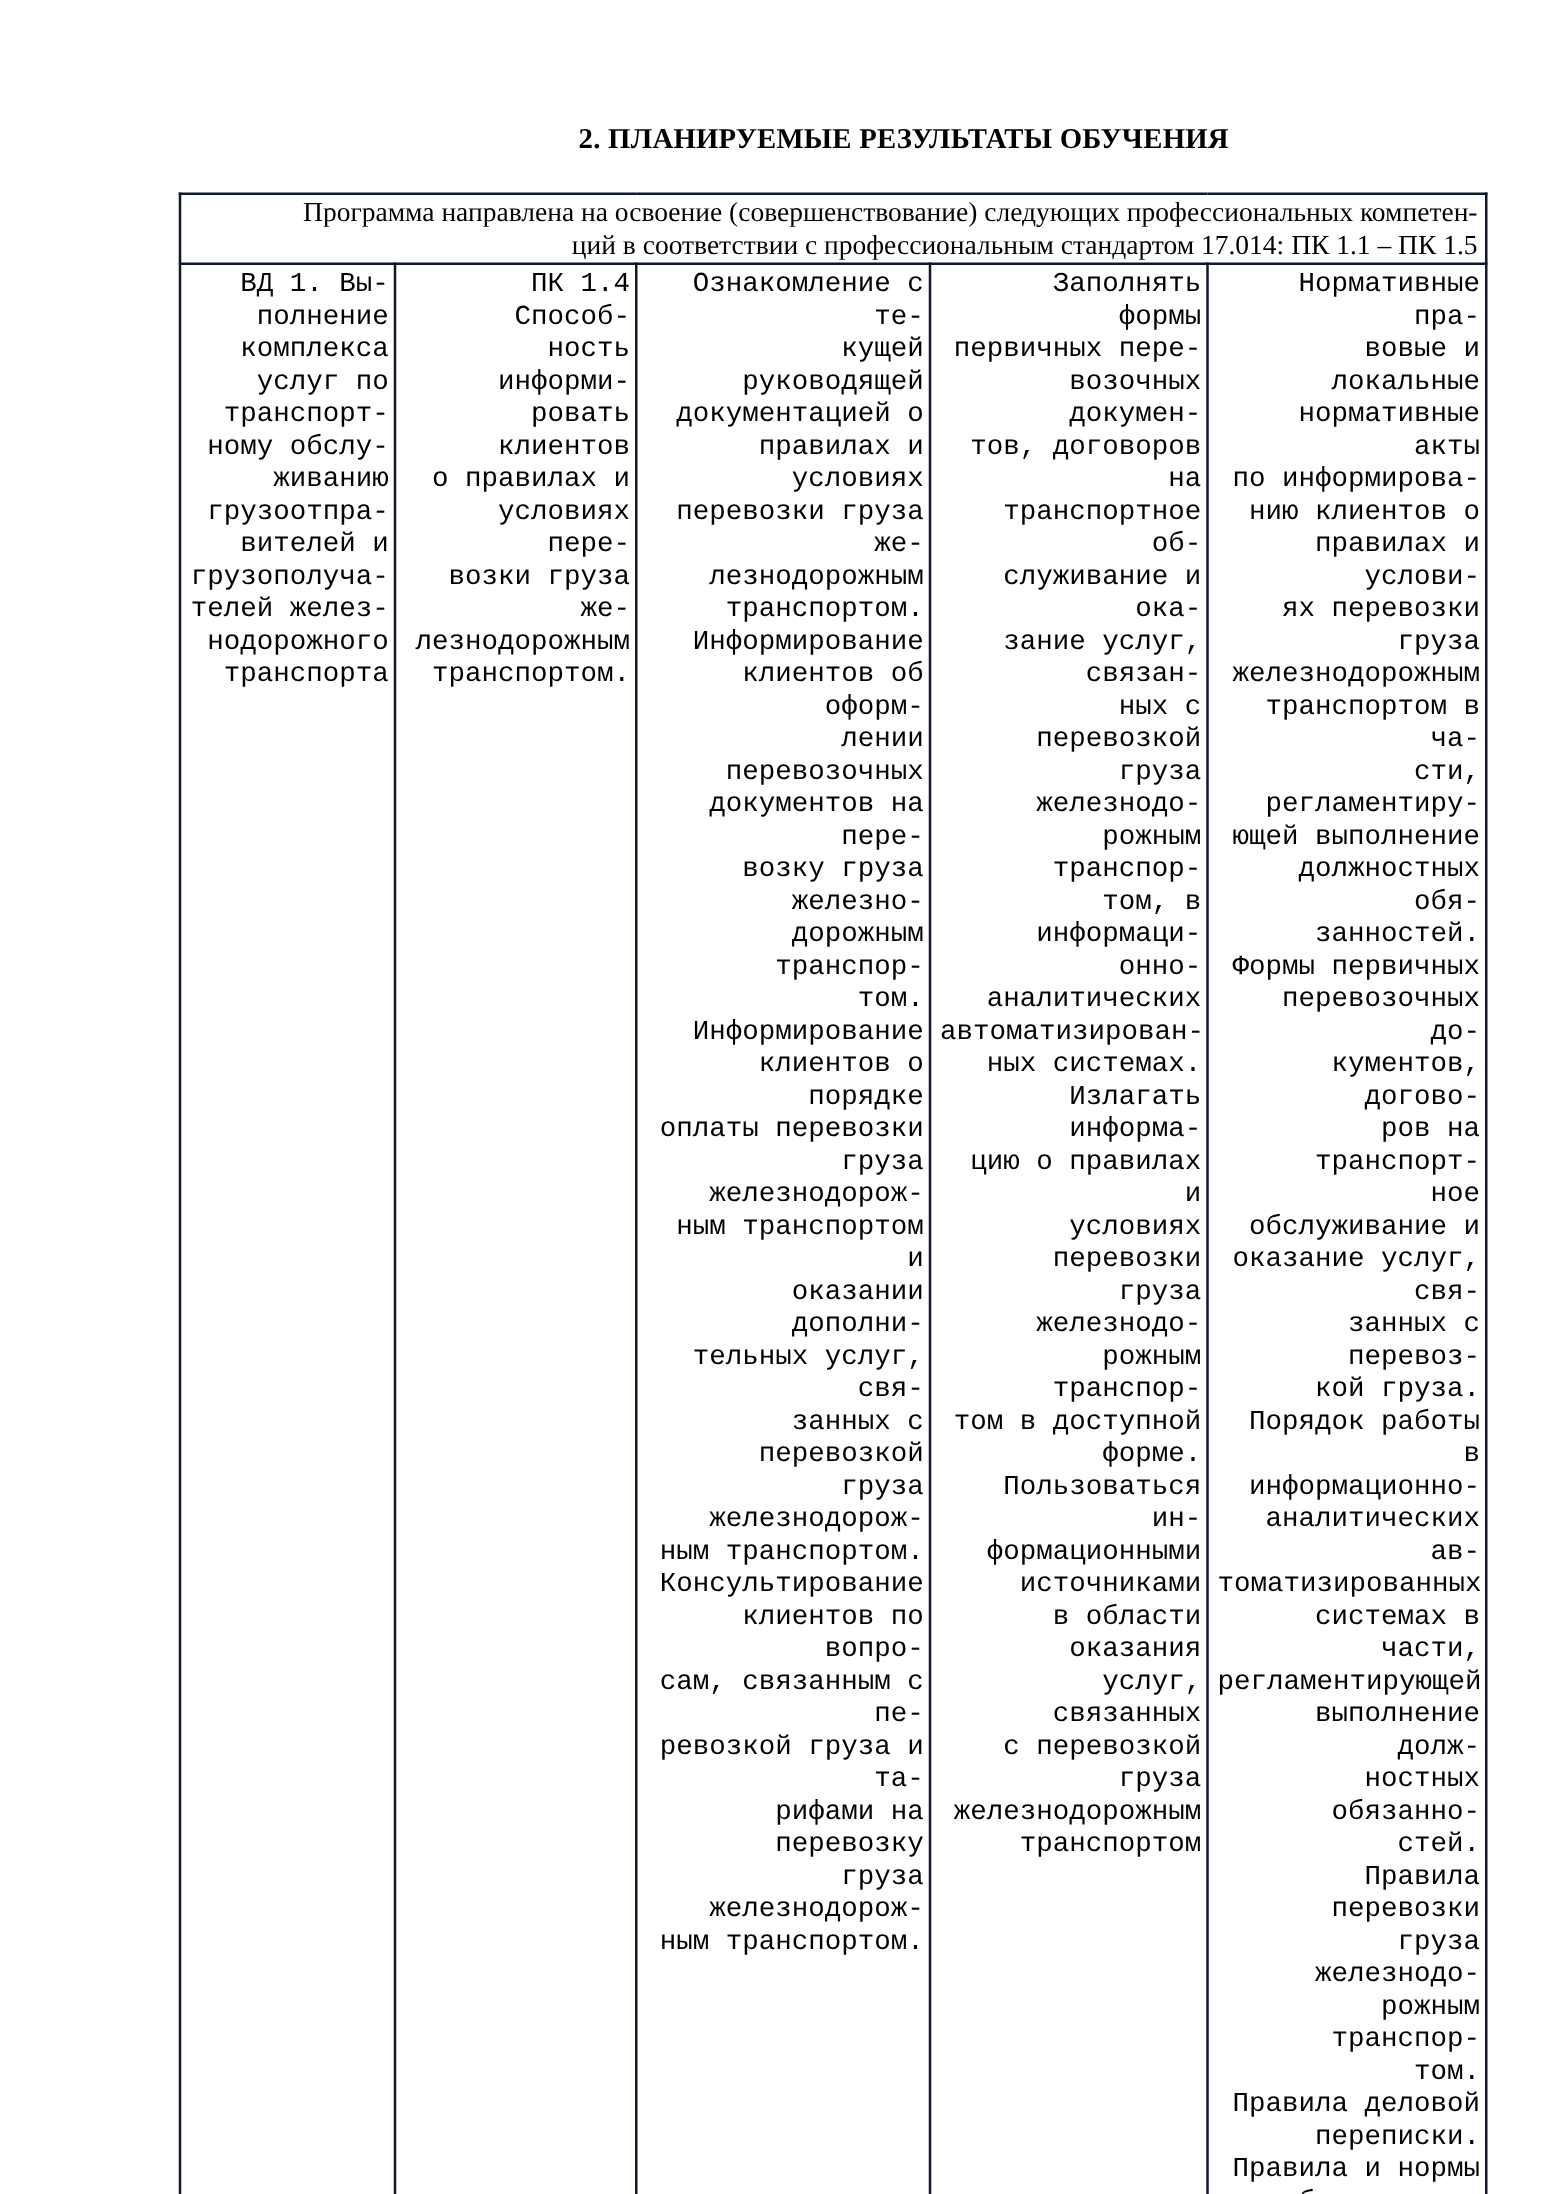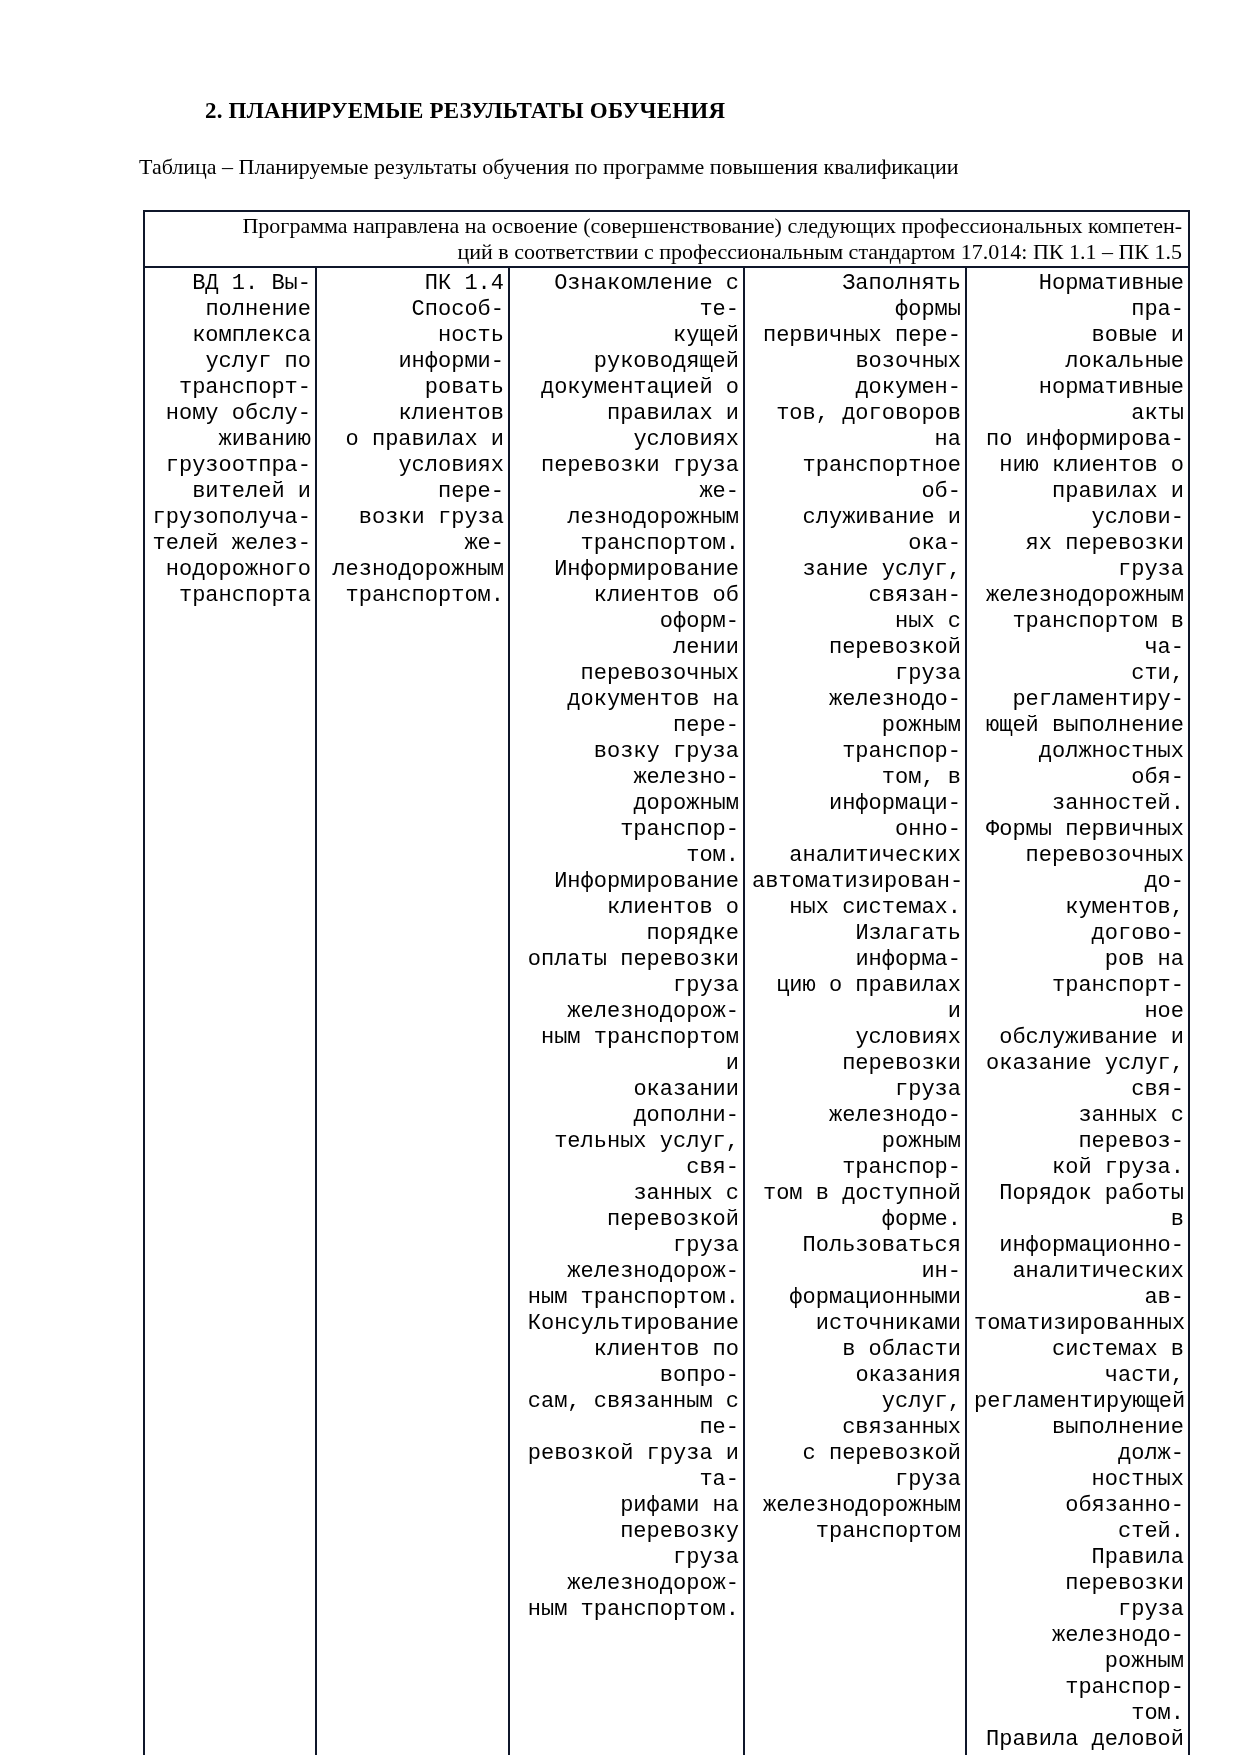--- a/index.html
+++ b/index.html
@@ -14,20 +14,21 @@
     font-family: "Liberation Serif", "DejaVu Serif", serif;
   }
   .sheet {
     padding: 98px 0 40px 143px;
   }
   .doc-title {
     margin: 0 0 0 62px;
     font-size: 23px;
     font-weight: bold;
     letter-spacing: 0.2px;
+    text-align: center;
   }
   .table-caption {
     margin: 30px 0 0 -4px;
     font-size: 22px;
   }
   table.results {
     margin-top: 30px;
     border-collapse: collapse;
     table-layout: fixed;
     width: 1045px;
@@ -61,21 +62,20 @@
     font-family: Liberation Mono, monospace;
   }
 </style>
 </head>
 <body>
 
 <div class="sheet">
 
   <h1 class="doc-title">2. ПЛАНИРУЕМЫЕ РЕЗУЛЬТАТЫ ОБУЧЕНИЯ</h1>
 
-  <p class="table-caption">Таблица – Планируемые результаты обучения по программе повышения квалификации</p>
 
   <table class="results">
     <colgroup>
       <col style="width:172px">
       <col style="width:193px">
       <col style="width:235px">
       <col style="width:222px">
       <col style="width:223px">
     </colgroup>
     <tbody>

